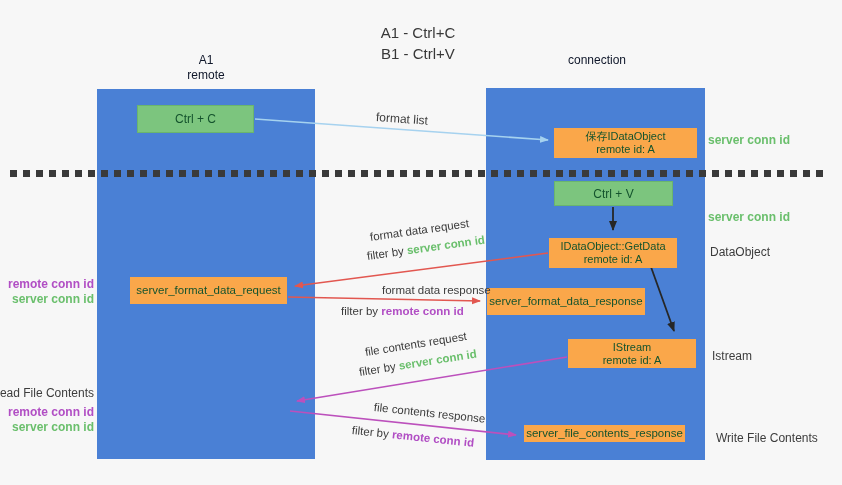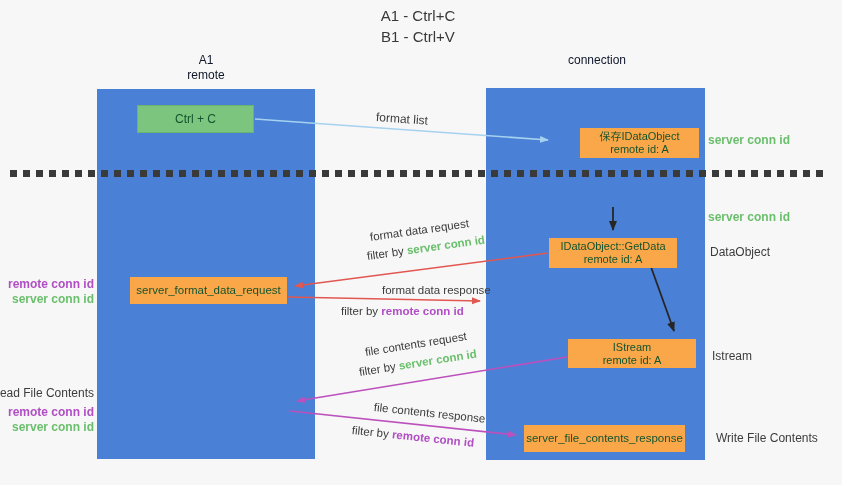--- a/index.html
+++ b/index.html
@@ -7,39 +7,39 @@
   #stage{position:relative;width:842px;height:485px;background:#f7f7f7;overflow:hidden;}
 
   .col{position:absolute;background:#4a80d5;}
   #col-left{left:97px;top:89px;width:218px;height:370px;}
   #col-right{left:486px;top:88px;width:219px;height:372px;}
 
   .col-header{position:absolute;width:120px;text-align:center;font-size:12px;line-height:15px;color:#0f172a;}
   #hdr-a1{left:146px;top:53px;}
   #hdr-b1{left:537px;top:53px;}
 
-  #title{position:absolute;left:313px;top:5px;width:210px;text-align:center;font-size:15px;line-height:21px;color:#383838;}
+  #title{position:absolute;left:313px;top:22px;width:210px;text-align:center;font-size:15px;line-height:21px;color:#383838;}
 
   #dotted{position:absolute;left:10px;top:170px;width:814px;height:7px;
     background:repeating-linear-gradient(90deg,#3a3a3a 0 7px,rgba(0,0,0,0) 7px 13px);}
 
   .box{position:absolute;display:flex;flex-direction:column;align-items:center;justify-content:center;
     color:#14532d;text-align:center;box-sizing:border-box;white-space:nowrap;}
   .green-box{background:#7cc57e;border:1px solid #6ab56d;font-size:12px;}
   .orange-box{background:#faa74a;font-size:11.5px;line-height:13px;}
 
   #box-ctrl-c{left:137px;top:105px;width:117px;height:28px;}
-  #box-save-obj{left:554px;top:128px;width:119px;height:30px;font-size:11px;margin-left:26px;}
+  #box-save-obj{left:554px;top:128px;width:143px;height:30px;font-size:11px;}
   #box-ctrl-v{left:554px;top:181px;width:119px;height:25px;}
   #box-getdata{left:549px;top:238px;width:128px;height:30px;font-size:11px;}
   #box-format-req{left:130px;top:277px;width:157px;height:27px;}
   #box-format-resp{left:487px;top:288px;width:158px;height:27px;}
   #box-istream{left:568px;top:339px;width:128px;height:29px;font-size:11px;}
   #box-file-req{left:128px;top:392px;width:161px;height:28px;}
-  #box-file-resp{left:524px;top:425px;width:161px;height:27px;}
+  #box-file-resp{left:524px;top:425px;width:161px;height:17px;}
 
   .lbl{position:absolute;font-size:12px;color:#3c3c3c;white-space:nowrap;}
   .green-t{color:#6abf6c;font-weight:bold;}
   .purple-t{color:#b14ec4;font-weight:bold;}
   .filter-pre{margin-right:0.28em;}
   .r-align{text-align:right;}
 
   #lbl-format-list{left:376px;top:110px;transform:rotate(4deg);transform-origin:left center;}
   #lbl-fdr{left:370px;top:231px;transform:rotate(-8deg);transform-origin:left center;font-size:11.5px;}
   #lbl-filter1{left:367px;top:250px;transform:rotate(-8deg);transform-origin:left center;font-size:11.5px;}
@@ -111,30 +111,36 @@
 
   <div id="box-ctrl-c" class="box green-box">
     <span>Ctrl + C</span>
   </div>
 
   <div id="box-save-obj" class="box orange-box">
     <span>保存IDataObject</span>
     <span>remote id: A</span>
   </div>
 
+  <div id="box-ctrl-v" class="box green-box">
+    <span>Ctrl + V</span>
+  </div>
 
   <div id="box-getdata" class="box orange-box">
     <span>IDataObject::GetData</span>
     <span>remote id: A</span>
   </div>
 
   <div id="box-format-req" class="box orange-box">
     <span>server_format_data_request</span>
   </div>
 
+  <div id="box-format-resp" class="box orange-box">
+    <span>server_format_data_response</span>
+  </div>
 
   <div id="box-istream" class="box orange-box">
     <span>IStream</span>
     <span>remote id: A</span>
   </div>
 
 
   <div id="box-file-resp" class="box orange-box">
     <span>server_file_contents_response</span>
   </div>

